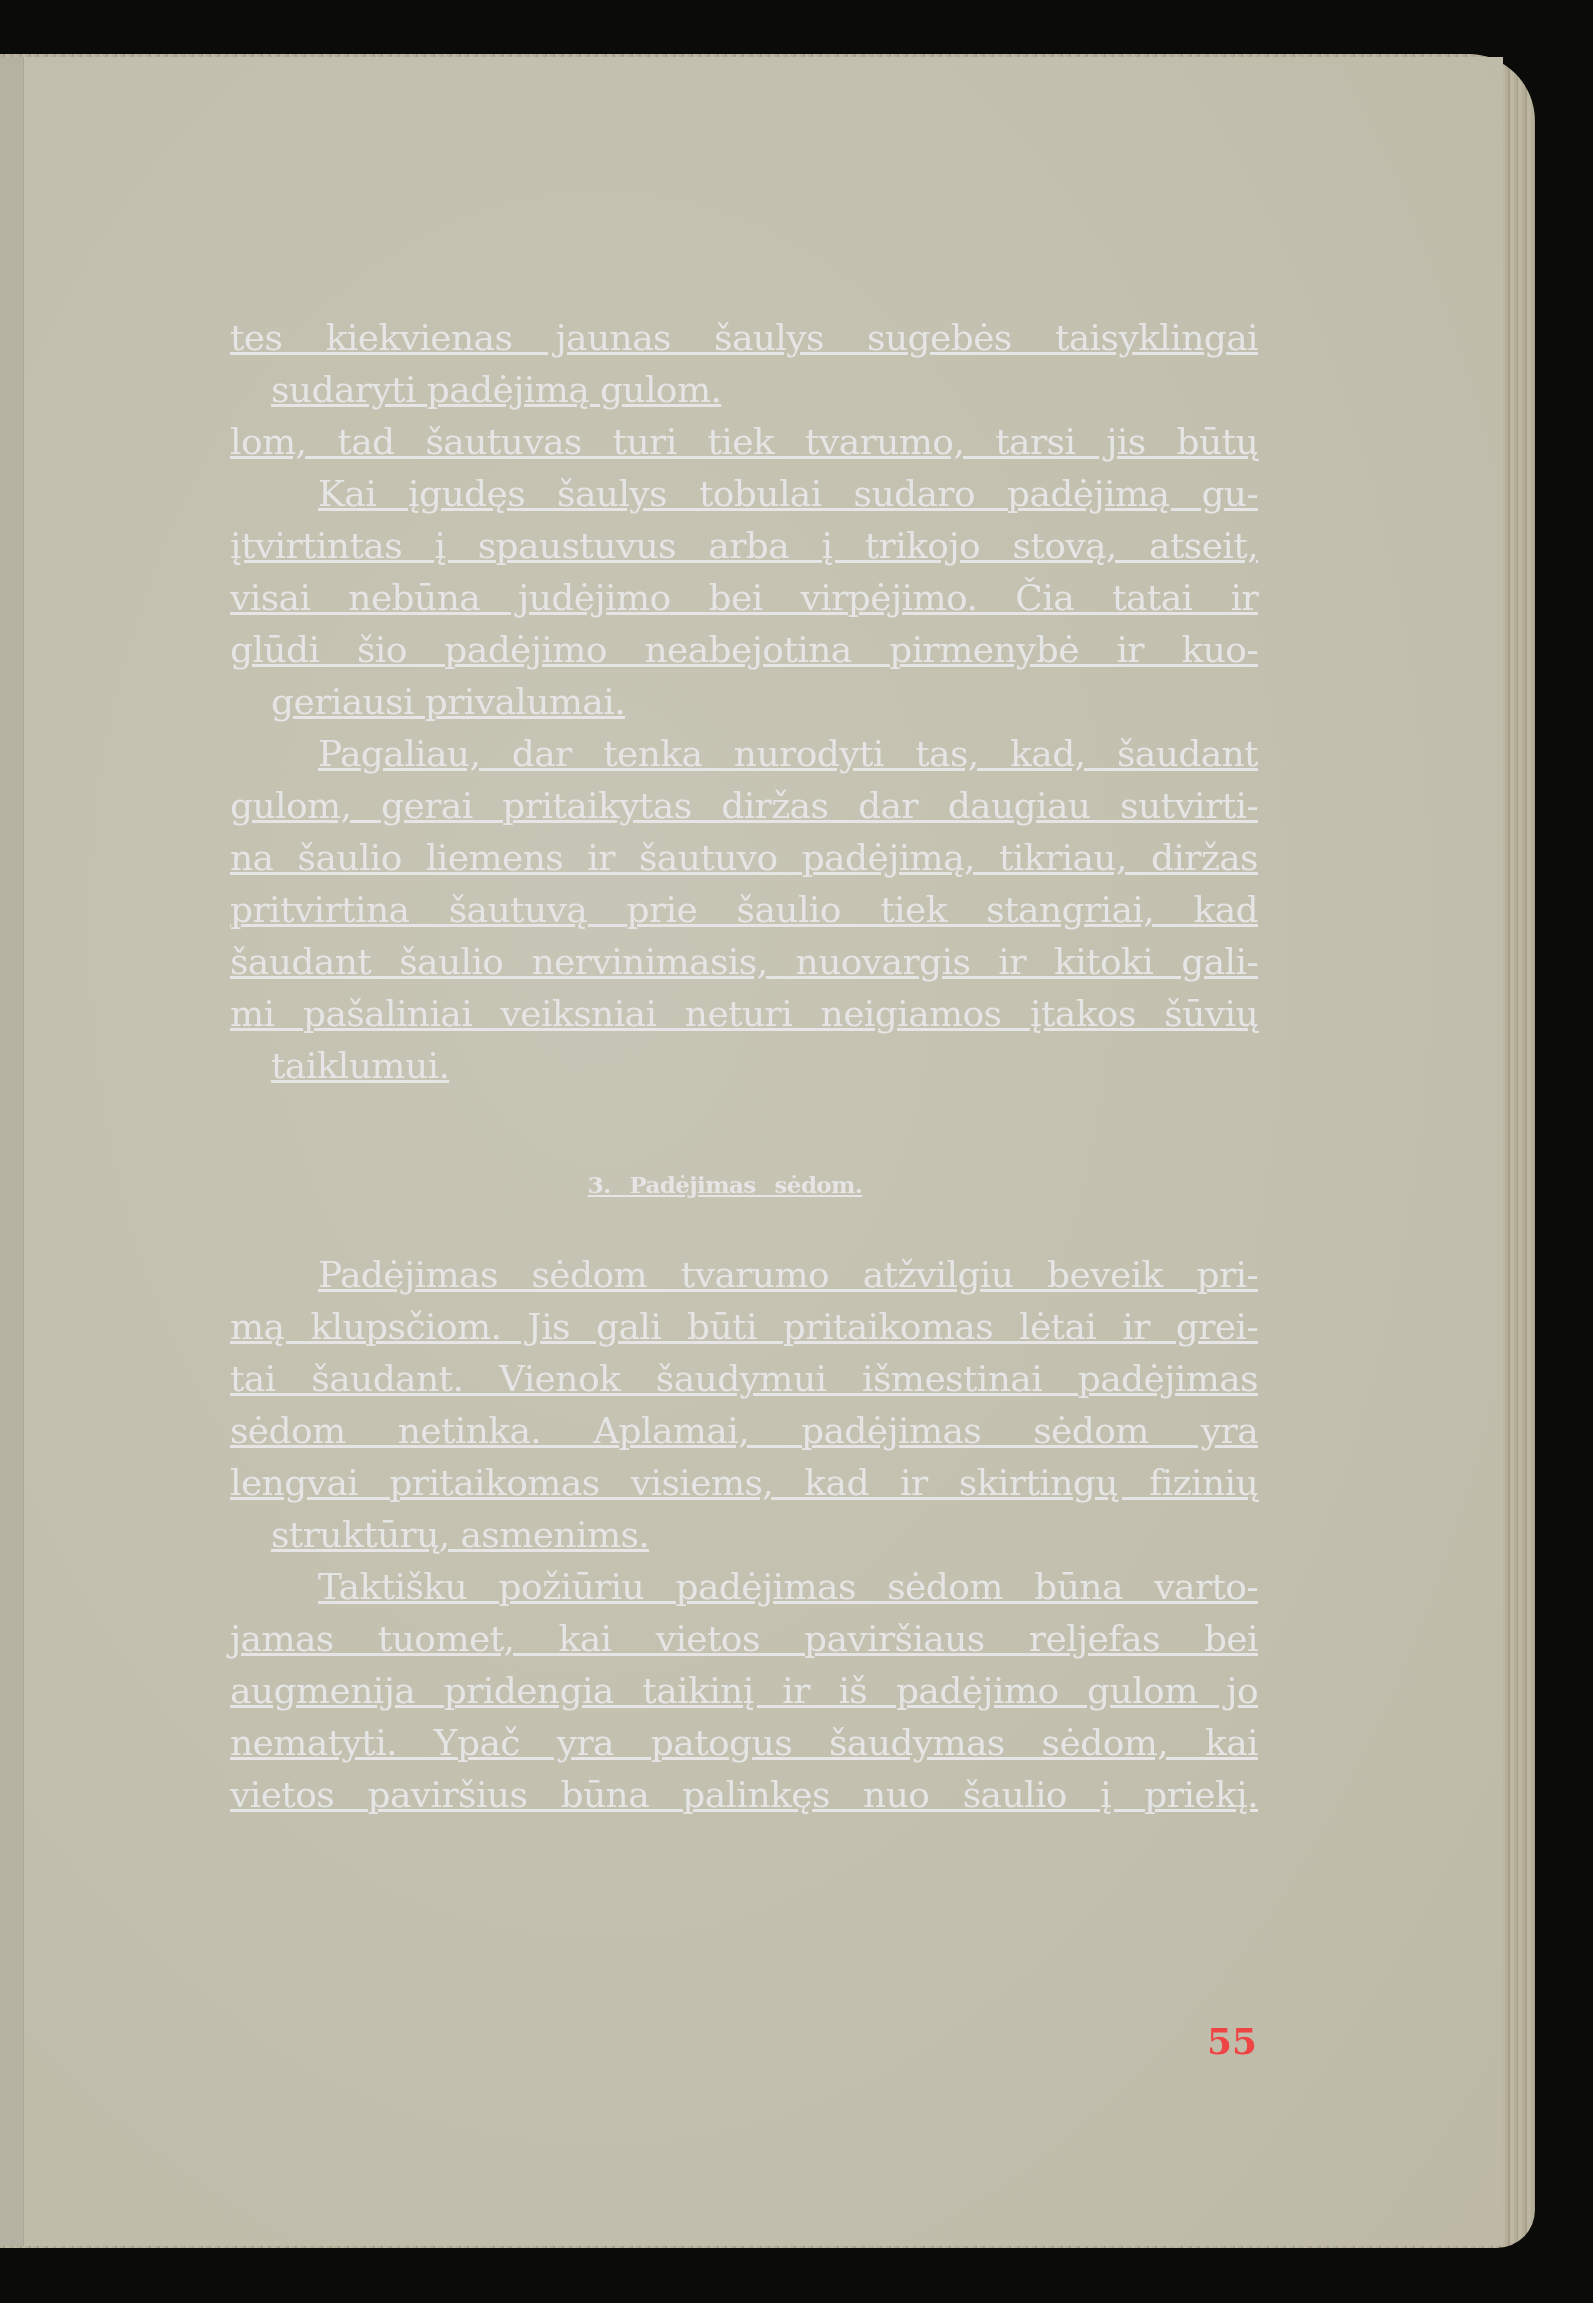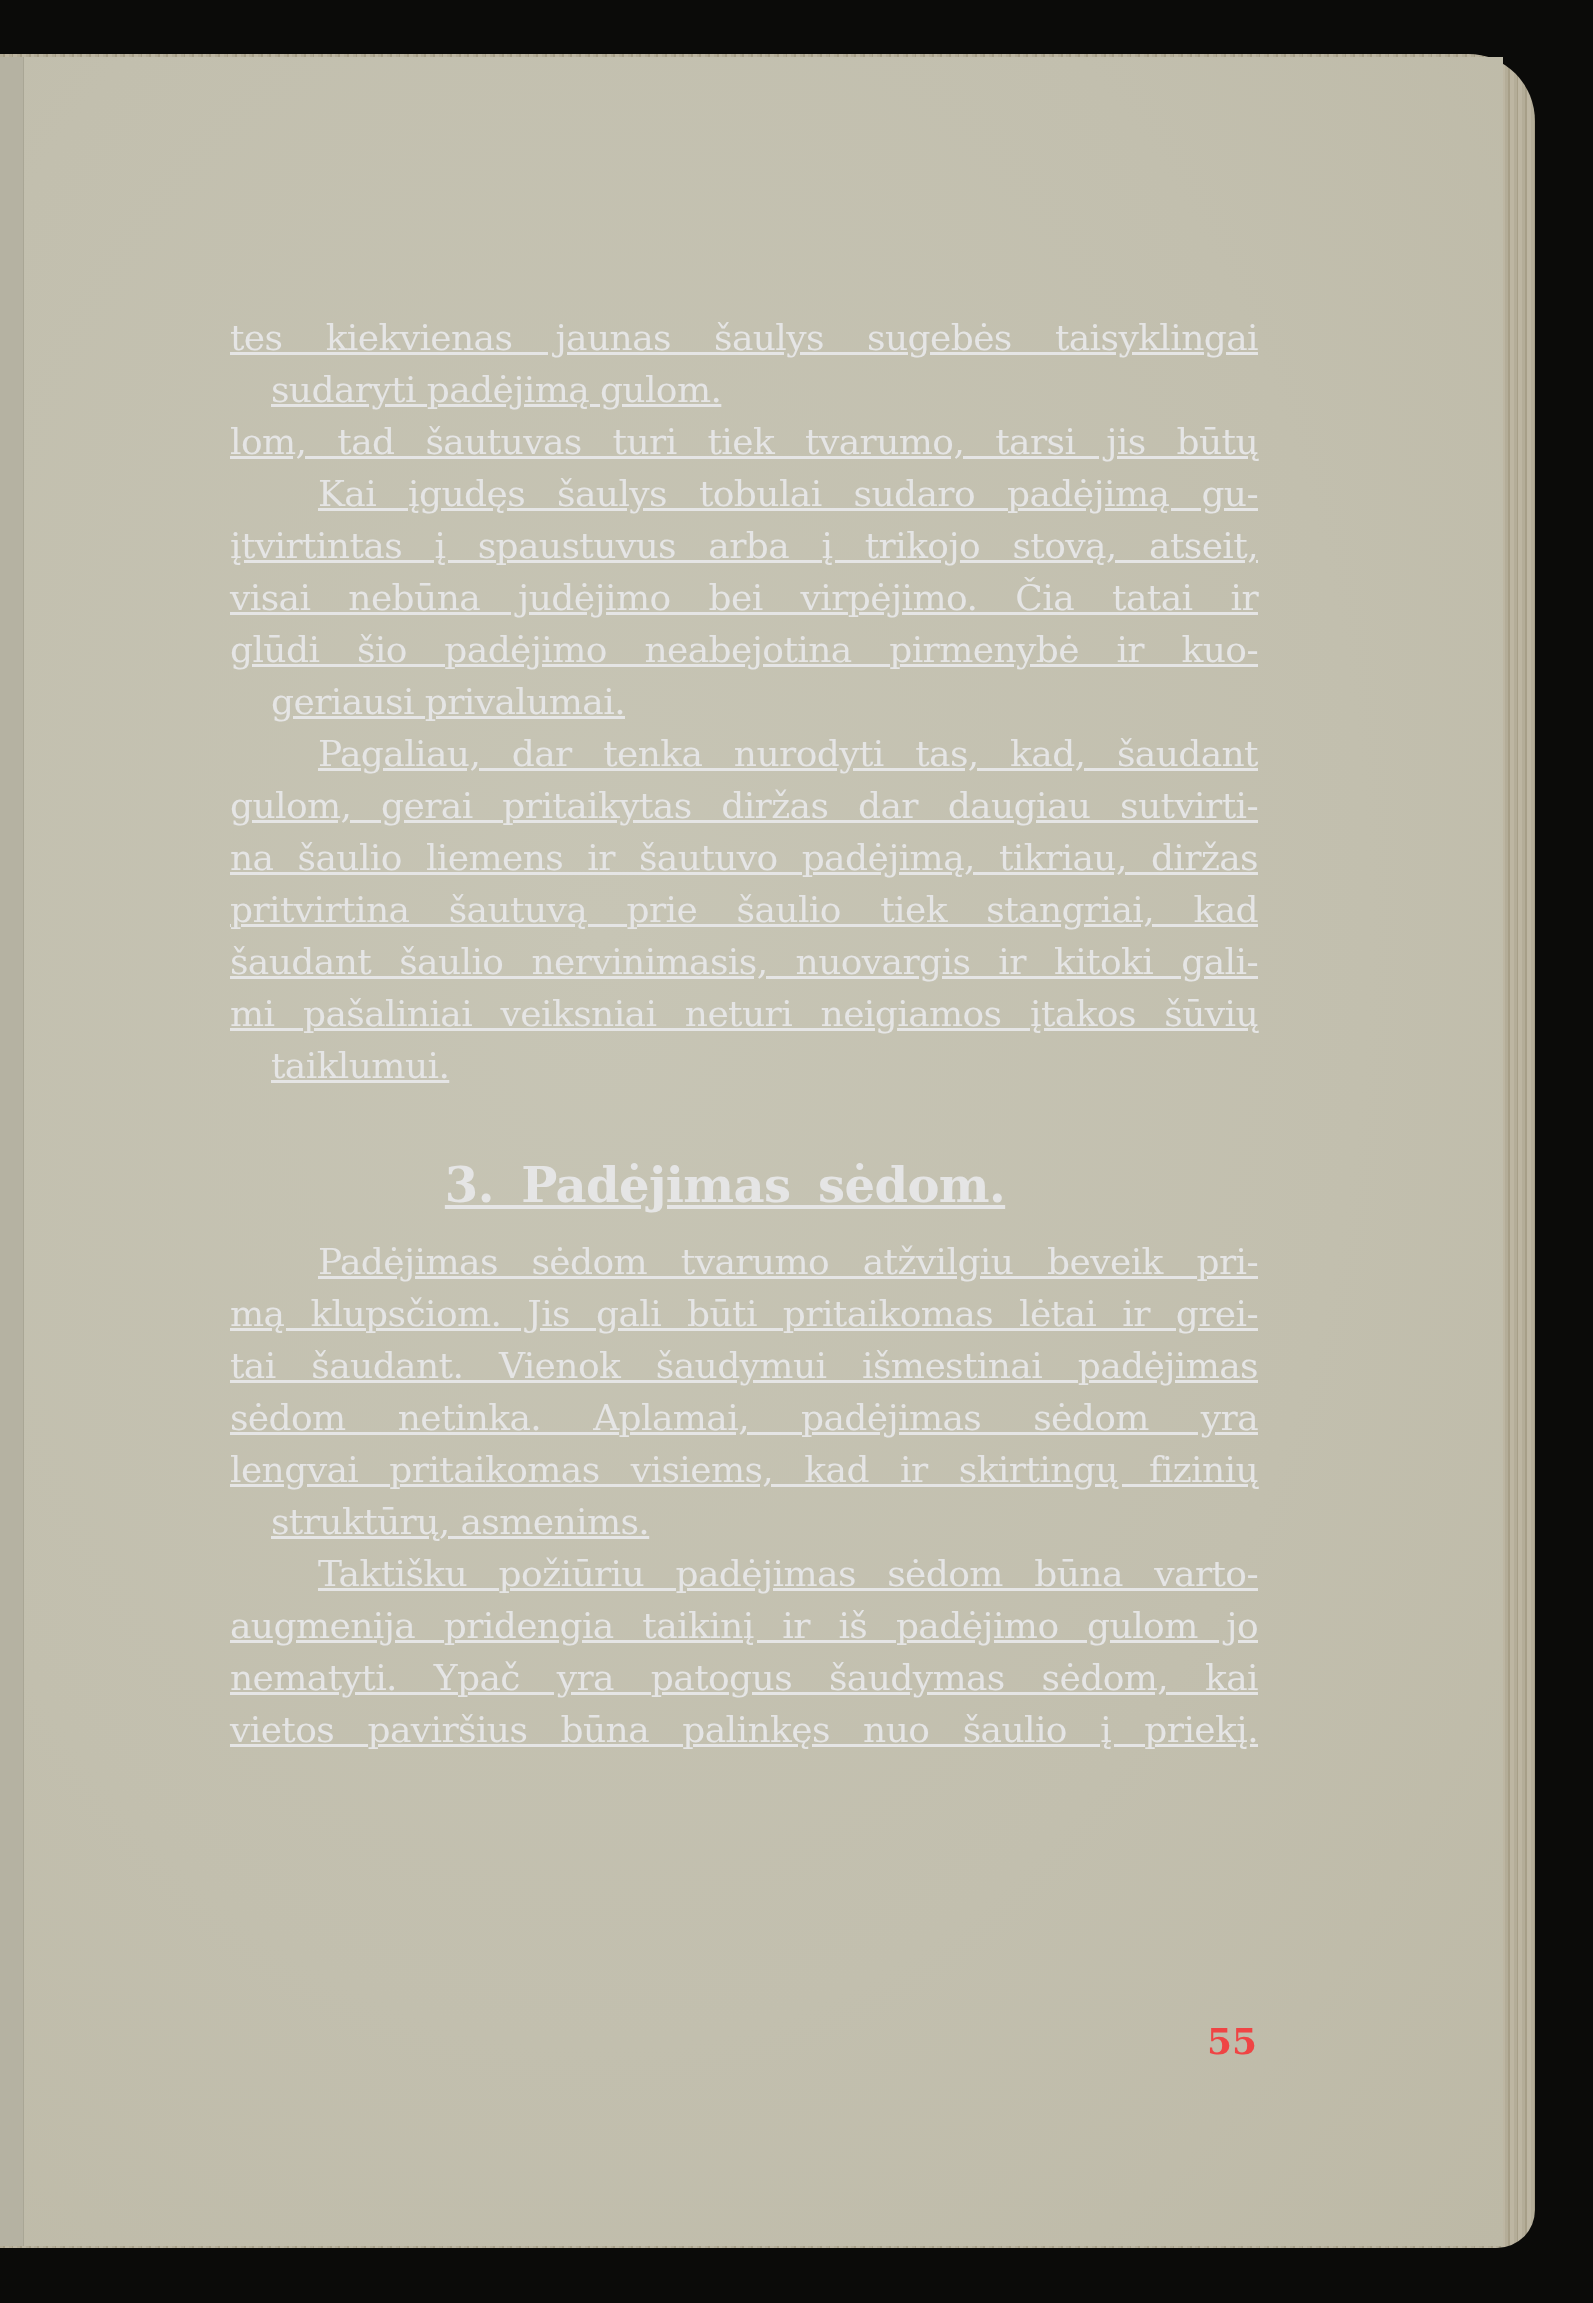--- a/index.html
+++ b/index.html
@@ -23,21 +23,21 @@
   }
   .text-block {
     position:absolute; left:230px; top:312px; width:1028px;
     color:#e5e5e5; font-size:36px; line-height:52px;
     font-family:"DejaVu Serif", serif; letter-spacing:-0.6px;text-decoration:underline;
   }
   .line { display:block; white-space:nowrap; text-align:justify; text-align-last:justify; height:52px; }
   .line.last { text-align-last:left;margin-left:41px; }
   .line.indent { padding-left:88px; }
   .heading {
-    display:block; text-align:center; font-weight:bold; font-size:48px; margin:67px 0 25px 0;
+    display:block; text-align:center; font-weight:bold; font-size:23px; margin:67px 0 38px 0;
     height:52px; padding-right:38px; word-spacing:11.5px;
   }
   .page-number {
     position:absolute; left:1207px; top:2020px; font-size:36px; font-weight:bold;
     color:#ef4444; font-family:"DejaVu Serif", serif;
   }
 </style>
 </head>
 <body>
 
@@ -79,20 +79,21 @@
     <span class="line indent">Padėjimas sėdom tvarumo atžvilgiu beveik pri-</span>
     <span class="line">mą klupsčiom. Jis gali būti pritaikomas lėtai ir grei-</span>
     <span class="line">tai šaudant. Vienok šaudymui išmestinai padėjimas</span>
     <span class="line">sėdom  netinka.  Aplamai,  padėjimas  sėdom  yra</span>
     <span class="line">lengvai pritaikomas visiems, kad ir skirtingų fizinių</span>
     <span class="line last">struktūrų, asmenims.</span>
   </div>
 
   <div>
     <span class="line indent">Taktišku požiūriu padėjimas sėdom būna varto-</span>
+    <span class="line">jamas tuomet, kai vietos  paviršiaus  reljefas bei</span>
     <span class="line">augmenija pridengia taikinį ir iš padėjimo gulom jo</span>
     <span class="line">nematyti.  Ypač yra patogus šaudymas sėdom, kai</span>
     <span class="line">vietos  paviršius būna palinkęs  nuo šaulio į priekį.</span>
   </div>
 </div>
 
 <div class="page-number">55</div>
 
 
 </body></html>

